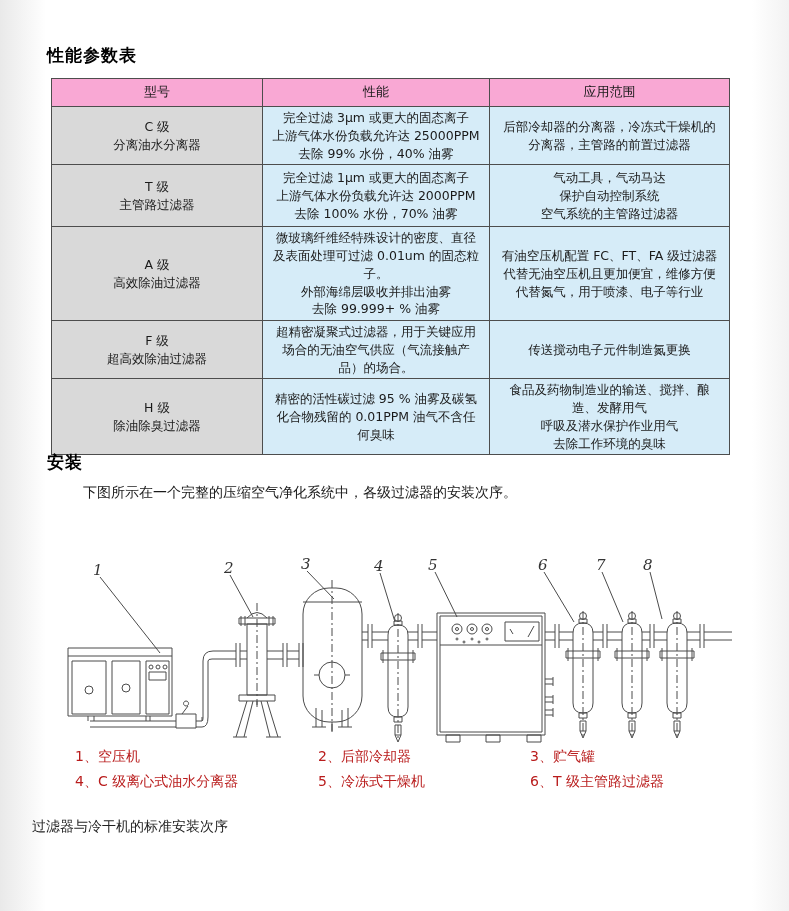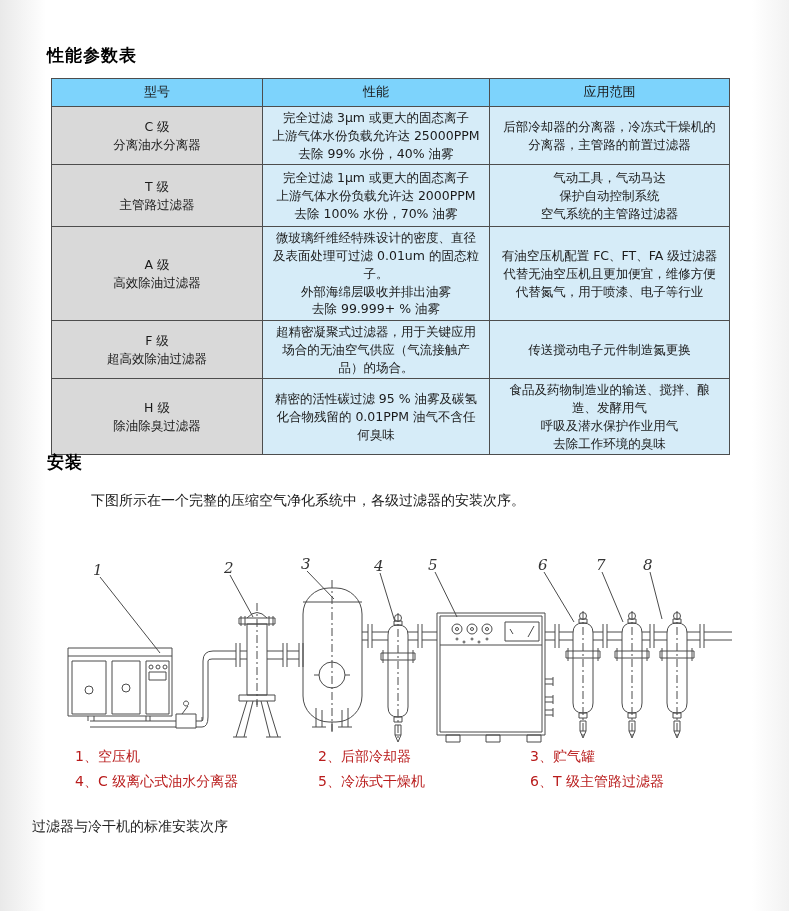--- a/index.html
+++ b/index.html
@@ -8,32 +8,32 @@
     font-family:"DejaVu Sans","Liberation Sans",sans-serif;
     background:linear-gradient(to right,#e9e9e9 0px,#ffffff 46px,#ffffff 752px,#f2f2f2 789px);
     color:#222;
   }
   .sec-title{
     position:absolute;left:47px;margin:0;
     font-size:17px;font-weight:bold;color:#000000;letter-spacing:1px;
   }
   #t1{top:44px;}
   #t2{top:451px;}
-  .intro{position:absolute;left:75px;top:476px;font-size:14px;color:#1a1a1a;margin:16px;}
+  .intro{position:absolute;left:75px;top:476px;font-size:14px;color:#1a1a1a;margin:8px;}
   table.ptable{
     position:absolute;left:51px;top:78px;width:678px;
     border-collapse:collapse;table-layout:fixed;
   }
   .ptable th,.ptable td{
     border:1px solid #4d4d4d;
     text-align:center;vertical-align:middle;
     font-size:12.5px;line-height:1.42;color:#1a1a1a;
     padding:2px 8px;white-space:pre-line;
   }
-  .ptable th{background:#7dd3fc;font-weight:normal;font-size:13px;height:27px;padding:0 4px;}
+  .ptable th{background:#f9a8d4;font-weight:normal;font-size:13px;height:27px;padding:0 4px;}
   .ptable td.model{background:#d9d9d9;}
   .ptable td.info{background:#d6ecf8;}
   tr.rc{height:48px;border-radius:15px;} tr.rt{height:62px;} tr.ra{height:67px;}
   tr.rf{height:55px;} tr.rh{height:66px;}
   .diagram{position:absolute;left:50px;top:555px;}
   .diagram *{vector-effect:non-scaling-stroke;}
   .legend{position:absolute;left:50px;top:748px;width:710px;font-size:14px;color:#b91c1c;}
   .legend-row{position:relative;height:25px;}
   .legend-row span{position:absolute;white-space:nowrap;}
   .lc1{left:25px;} .lc2{left:268px;} .lc3{left:480px;}

